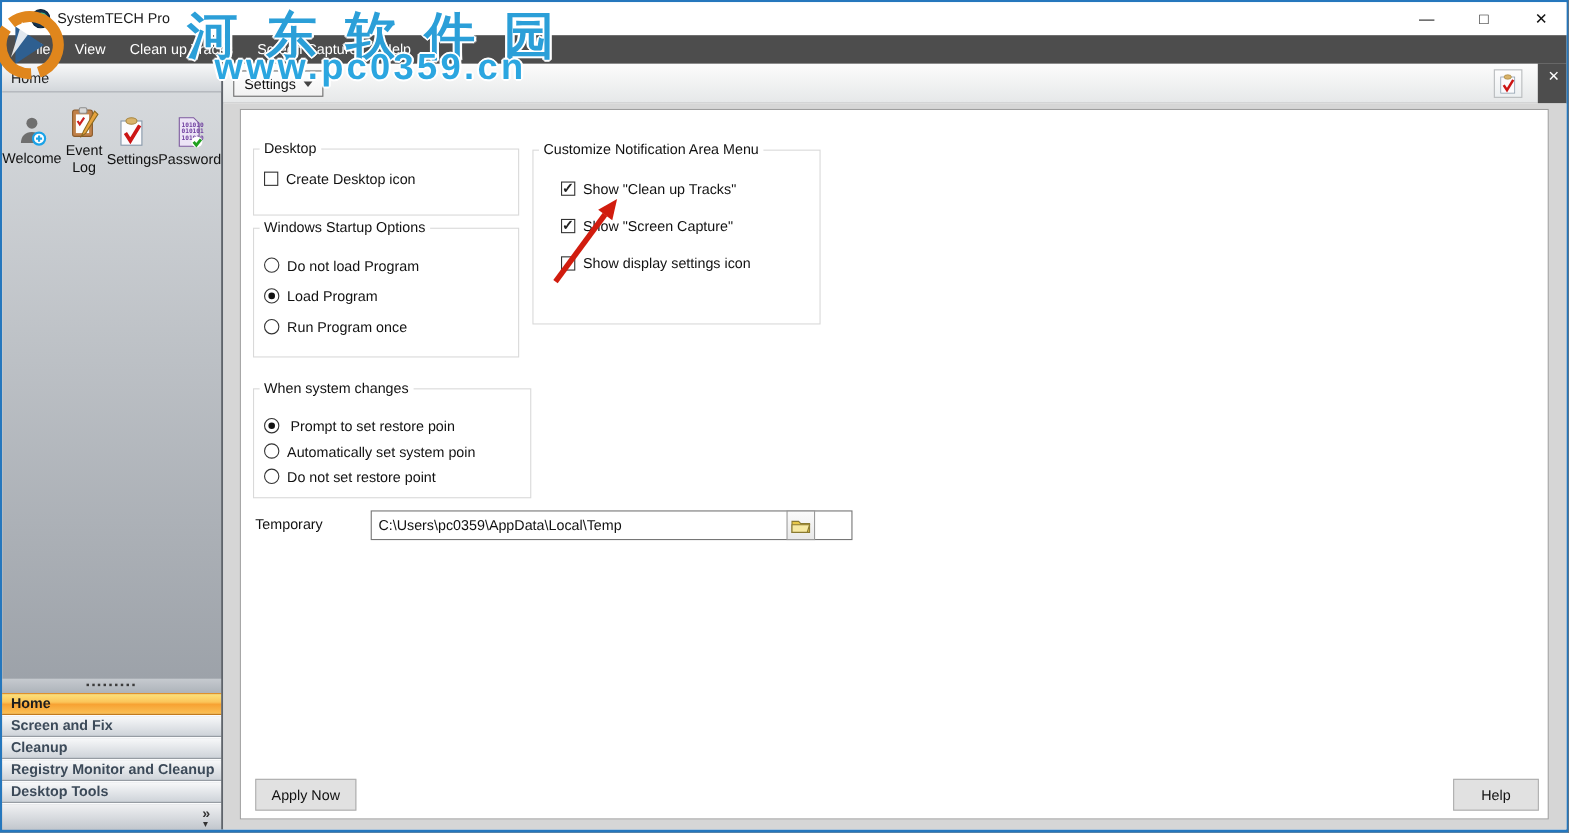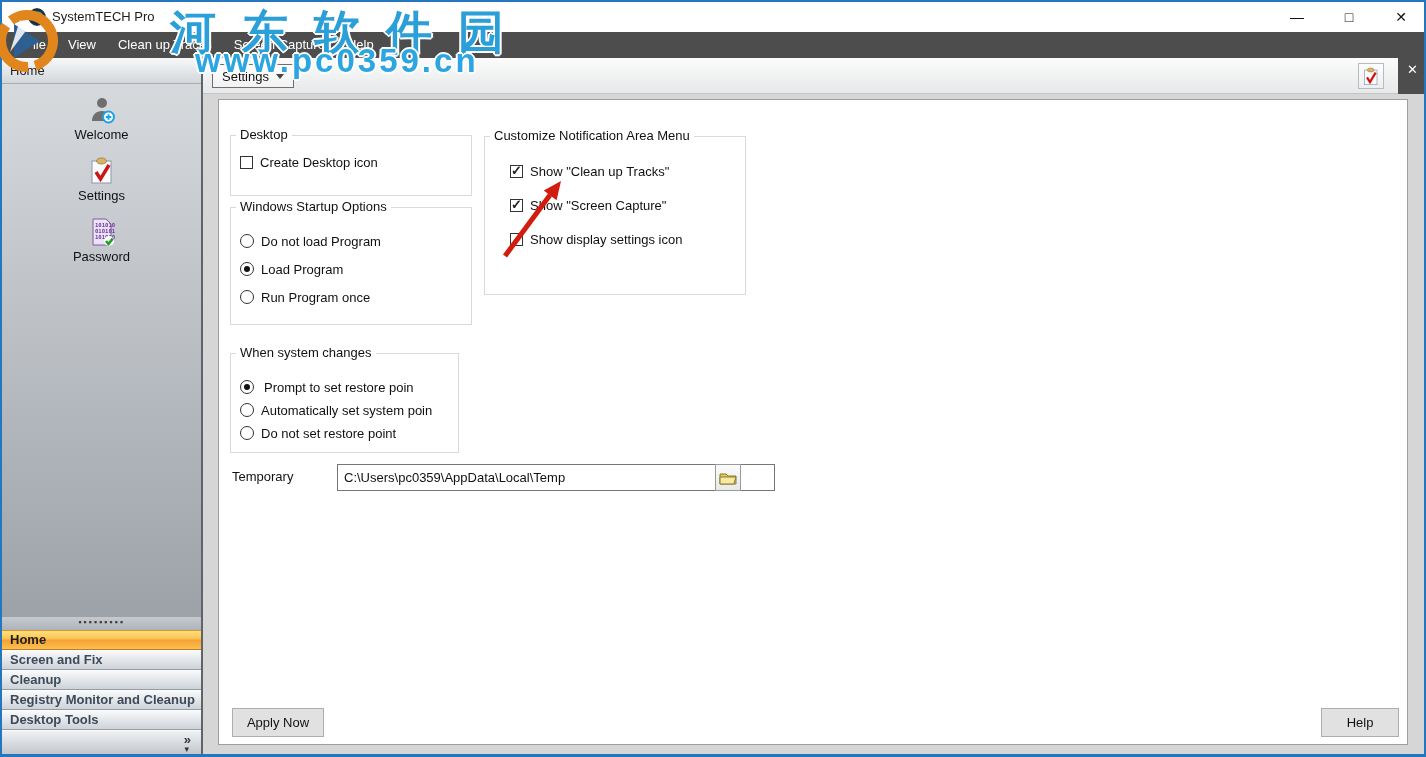--- a/index.html
+++ b/index.html
@@ -19,21 +19,21 @@
   .menubar { position:absolute; left:0; top:30px; right:0; height:26px; background:#4d4d4d;
              display:flex; align-items:center; padding-left:12px; }
   .menu-item { color:#fff; font-size:13px; padding:0 11px; line-height:26px; }
 
   
   .sidebar { position:absolute; left:0; top:56px; bottom:0; width:201px;
              border-right:2px solid #5f646b; background:linear-gradient(#d9dcdf,#8e949c); }
   .sidebar-header { height:26px; background:linear-gradient(#f7f8f9,#d3d7db);
                     border-bottom:1px solid #a8adb2; line-height:26px; padding-left:8px;
                     font-size:13px; color:#222; }
-  .side-items { position:absolute; top:26px; left:0; right:0; display:flex; flex-direction:column;
+  .side-items { position:absolute; top:26px; left:0; right:0; display:flex; flex-direction:row;
                 align-items:center; padding-top:8px; }
   .side-item { width:100%; text-align:center; padding:3px 0 9px 0; cursor:default; }
   .side-item svg { display:block; margin:0 auto; }
   .side-label { display:block; margin-top:2px; font-size:13px; color:#111; }
 
   .nav-stack { position:absolute; left:0; right:0; bottom:0; }
   .grip { height:13px; background:linear-gradient(#c6cacf,#adb3ba); text-align:center;
           font-size:9px; letter-spacing:2px; color:#3c3c3c; line-height:11px; font-weight:bold; }
   .nav-item { height:20px; line-height:18px; padding-left:8px; font-size:13px; font-weight:bold;
               color:#3c4a59; background:linear-gradient(#f8f9fa,#ced3d9);
@@ -139,20 +139,30 @@
         <svg width="30" height="30" viewBox="0 0 30 30">
           <circle cx="15" cy="8" r="5" fill="#6f6f6f"></circle>
           <path d="M5 26c0-6 4-10 10-10s10 4 10 10z" fill="#6f6f6f"></path>
           <circle cx="21.5" cy="22" r="5.5" fill="#fff" stroke="#1ba3e8" stroke-width="2"></circle>
           <path d="M21.5 19.2v5.6M18.7 22h5.6" stroke="#1ba3e8" stroke-width="2"></path>
         </svg>
         <span class="side-label">Welcome</span>
       </div>
       <div class="side-item">
         <svg width="30" height="32" viewBox="0 0 30 32">
+          <rect x="5" y="5" width="18" height="24" rx="2" fill="#c08048" stroke="#8a5a2a"></rect>
+          <rect x="8" y="9" width="12" height="17" fill="#fdfdfd"></rect>
+          <rect x="11" y="3" width="7" height="5" rx="1.5" fill="#d8d8d8" stroke="#8c8c8c"></rect>
+          <path d="M9.5 15l2 3 4-6" stroke="#cc2020" stroke-width="2" fill="none"></path>
+          <polygon points="25,6 28,9 17,26 13,29 15,24" fill="#e8a33c" stroke="#8a6a22"></polygon>
+        </svg>
+        <span class="side-label">Event Log</span>
+      </div>
+      <div class="side-item">
+        <svg width="30" height="32" viewBox="0 0 30 32">
           <rect x="5" y="7" width="19" height="22" fill="#fbfbfd" stroke="#8899aa"></rect>
           <ellipse cx="14.5" cy="7" rx="5" ry="3" fill="#d9b36a" stroke="#a8863e"></ellipse>
           <path d="M9 18l4.5 7 8.5-14" stroke="#cc1515" stroke-width="3.4" fill="none"></path>
         </svg>
         <span class="side-label">Settings</span>
       </div>
       <div class="side-item">
         <svg width="30" height="32" viewBox="0 0 30 32">
           <path d="M6 4h13l5 5v21H6z" fill="#ece4f6" stroke="#7d5a9e"></path>
           <text x="8" y="12" font-size="5.6" font-weight="bold" fill="#7040a0" font-family="DejaVu Sans Mono, monospace">101010</text>
@@ -216,21 +226,21 @@
       <div class="row" style="left:9px; top:51px;">
         <span class="rd checked"></span>
         <span class="lbl">Load Program</span>
       </div>
       <div class="row" style="left:9px; top:79px;">
         <span class="rd"></span>
         <span class="lbl">Run Program once</span>
       </div>
     </div>
 
-    <div class="group" style="left:11px; top:253px; width:229px; height:100px;">
+    <div class="group" style="left:11px; top:253px; width:253px; height:100px;">
       <span class="group-title">When system changes</span>
       <div class="row" style="left:9px; top:23px;gap:10px;">
         <span class="rd checked"></span>
         <span class="lbl">Prompt to set restore poin</span>
       </div>
       <div class="row" style="left:9px; top:46px;">
         <span class="rd"></span>
         <span class="lbl">Automatically set system poin</span>
       </div>
       <div class="row" style="left:9px; top:69px;">

